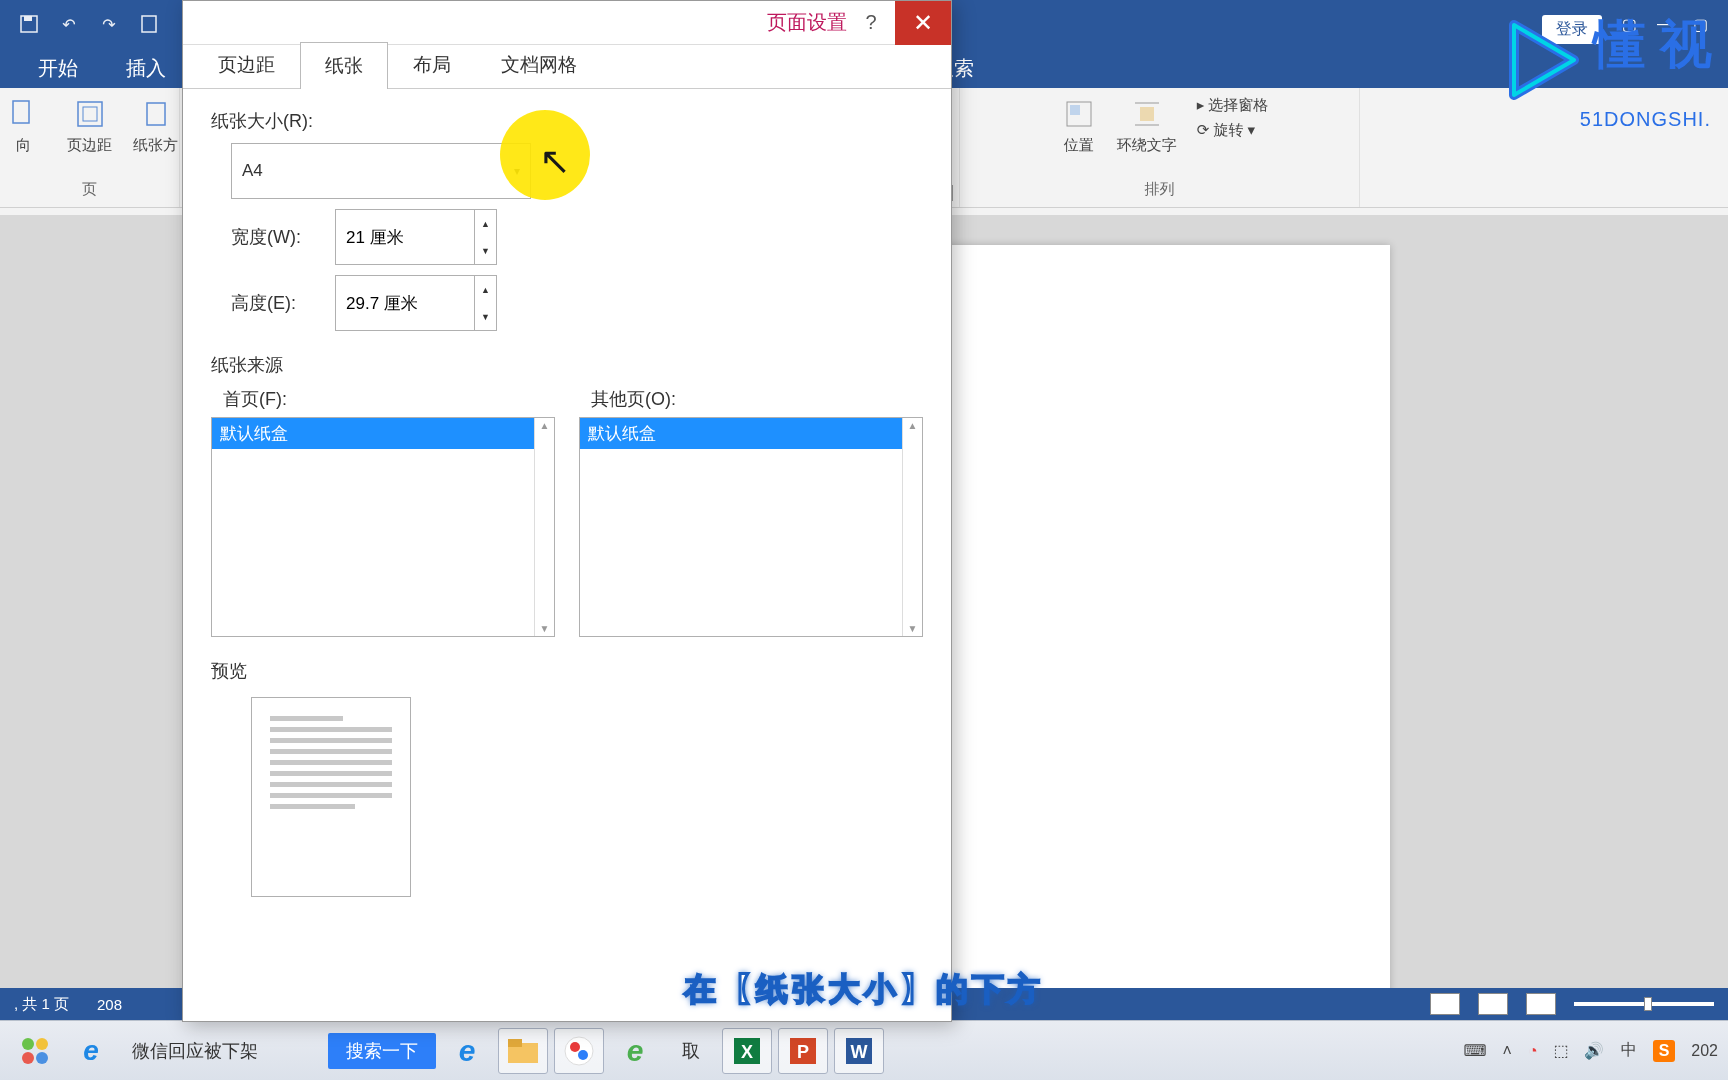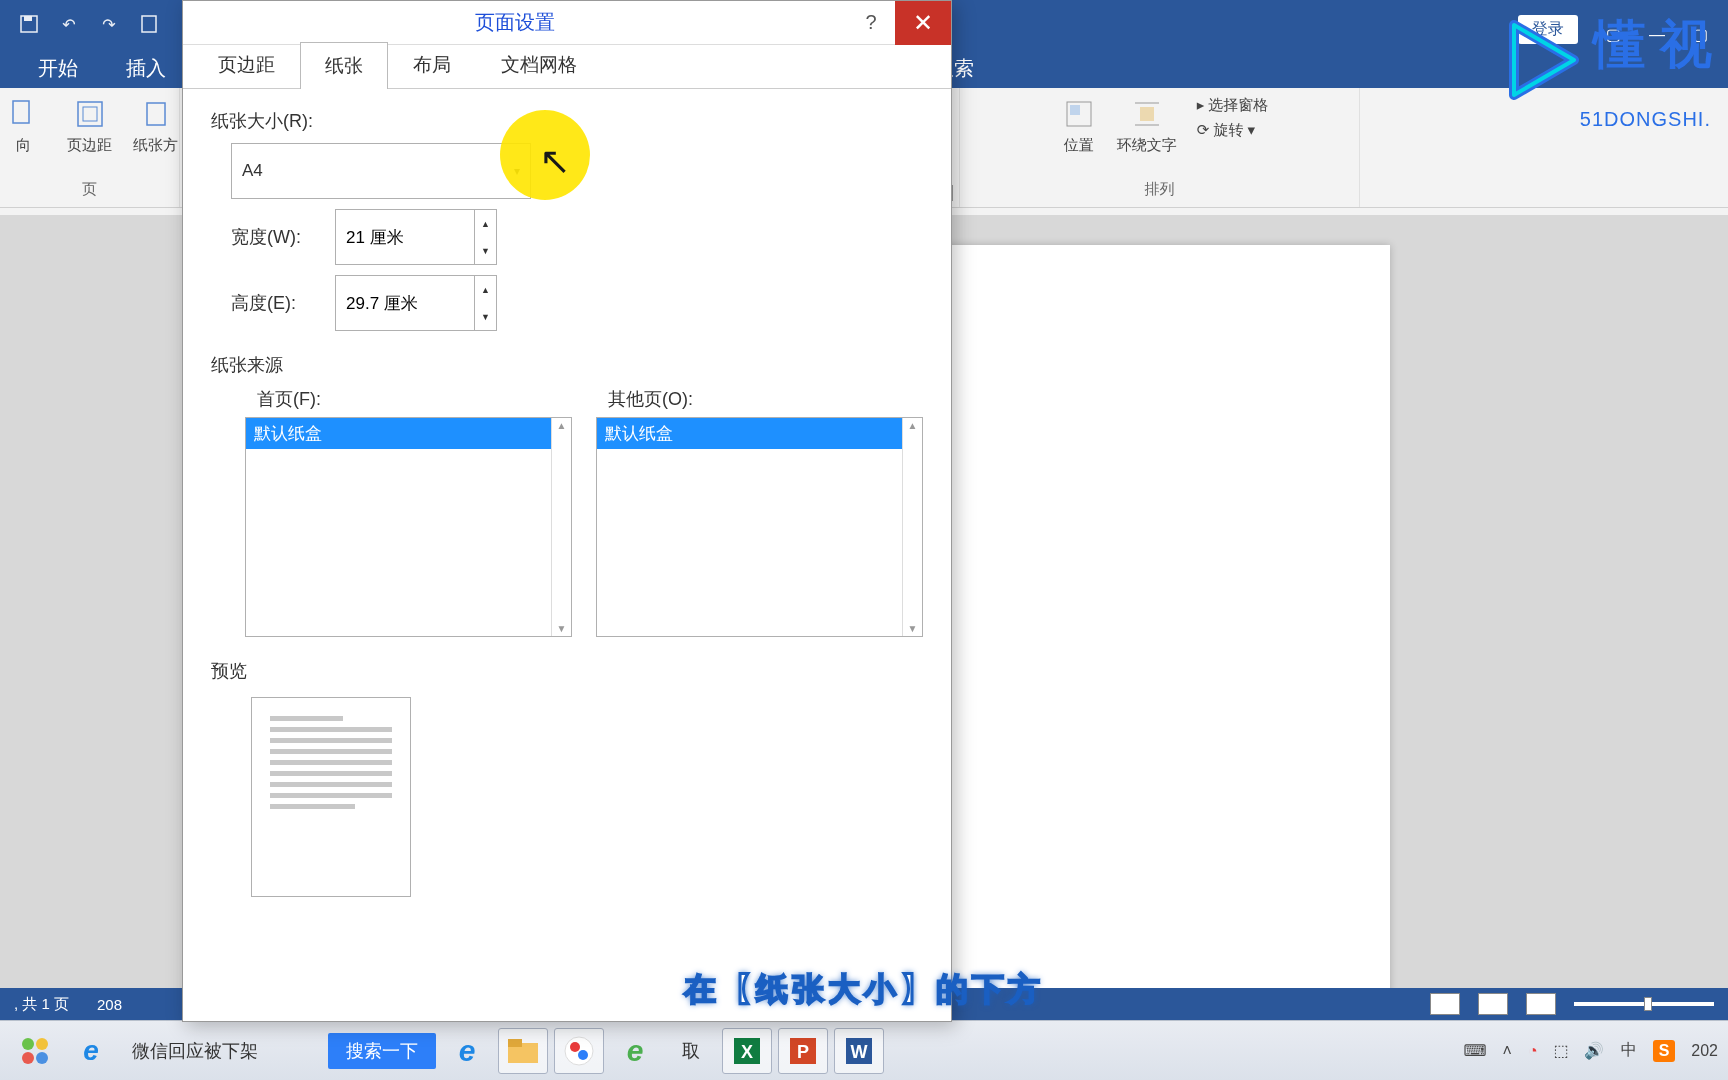--- a/index.html
+++ b/index.html
@@ -4,21 +4,21 @@
 <style>
 * { box-sizing: border-box; margin: 0; padding: 0; font-family: "Microsoft YaHei", sans-serif; }
 body { width: 1728px; height: 1080px; overflow: hidden; background: #fff; position: relative; }
 
 .word-app { position: absolute; inset: 0; background: #f3f3f3; }
 
 .titlebar { height: 48px; background: #2b579a; display: flex; align-items: center; padding: 0 10px; color: #fff; }
 .qat { display: flex; gap: 18px; align-items: center; padding-left: 8px; }
 .qat-icon { width: 22px; height: 22px; display: inline-flex; align-items: center; justify-content: center; opacity: .9; }
 .title-area { flex: 1; text-align: center; font-size: 18px; color: #fff; }
-.title-right { display: flex; gap: 28px; align-items: flex-end; padding-right: 10px; margin-top: 11px; }
+.title-right { display: flex; gap: 20px; align-items: flex-start; padding-right: 10px; margin-top: 11px; }
 
 .ribbon-tabs { height: 40px; background: #2b579a; display: flex; align-items: flex-end; padding-left: 28px; gap: 28px; color: #fff; font-size: 20px; }
 .ribbon-tab { padding: 6px 10px; cursor: pointer; }
 
 .ribbon { height: 120px; background: #f3f3f3; border-bottom: 1px solid #d0d0d0; display: flex; position: relative; }
 .ribbon-group { display: flex; flex-direction: column; align-items: center; padding: 8px 14px; border-right: 1px solid #e0e0e0; }
 .ribbon-group-row { display: flex; gap: 10px; align-items: flex-start; }
 .ribbon-btn { display: flex; flex-direction: column; align-items: center; gap: 4px; font-size: 15px; color: #444; min-width: 56px; }
 .ribbon-btn .icon-box { width: 36px; height: 36px; display: flex; align-items: center; justify-content: center; }
 .ribbon-group-label { font-size: 15px; color: #666; margin-top: auto; text-align: center; }
@@ -39,39 +39,39 @@
 
 .taskbar { position: absolute; left: 0; right: 0; bottom: 0; height: 60px; background: linear-gradient(#e9ecf2,#dbe1ea); border-top: 1px solid #b8c0cc; display: flex; align-items: center; padding: 0 10px; gap: 6px; }
 .task-item { height: 46px; min-width: 50px; display: flex; align-items: center; justify-content: center; border-radius: 3px; }
 .task-item.active { background: rgba(255,255,255,.6); border: 1px solid #aab3c4; }
 .search-pill { background: #2d7ff9; color: #fff; padding: 6px 18px; font-size: 18px; border-radius: 2px; }
 .tray { margin-left: auto; display: flex; gap: 16px; align-items: center; font-size: 16px; color: #444; }
 
 
 .dialog { position: absolute; left: 182px; top: 0; width: 770px; height: 1022px; background: #fff; border: 1px solid #999; box-shadow: 4px 4px 18px rgba(0,0,0,.25); z-index: 100; }
 .dlg-titlebar { height: 44px; display: flex; align-items: center; border-bottom: 1px solid #ddd; }
-.dlg-title { flex: 1; text-align: center; font-size: 20px; color: #1d4ed8; }
+.dlg-title { flex: 1; text-align: right; font-size: 20px; color: #be185d; }
 .dlg-help { width: 48px; text-align: center; color: #555; font-size: 20px; }
 .dlg-close { width: 56px; height: 44px; background: #c83228; color: #fff; display: flex; align-items: center; justify-content: center; font-size: 24px; }
 .dlg-tabs { display: flex; border-bottom: 1px solid #ccc; padding-left: 10px; height: 44px; align-items: flex-end; }
 .dlg-tab { padding: 10px 24px; font-size: 19px; color: #333; border: 1px solid transparent; border-bottom: none; cursor: pointer; }
 .dlg-tab.active { border-color: #bbb; background: #fff; position: relative; top: 1px; }
 .dlg-body { padding: 20px 28px; font-size: 18px; color: #333; }
 .dlg-label { margin-bottom: 10px; }
 .dlg-row { display: flex; align-items: center; gap: 14px; margin: 10px 0 10px 20px; }
 .dlg-row label { min-width: 90px; }
 .dlg-select, .dlg-input { height: 56px; border: 1px solid #b0b0b0; padding: 0 10px; font-size: 17px; }
 .dlg-select { width: 300px; display: flex; align-items: center; justify-content: space-between; }
 .dlg-select .caret { font-size: 12px; color: #555; }
 .dlg-input-wrap { display: flex; }
 .dlg-input { width: 140px; }
 .dlg-spin { width: 22px; display: flex; flex-direction: column; border: 1px solid #b0b0b0; border-left: none; }
 .dlg-spin span { flex: 1; display: flex; align-items: center; justify-content: center; font-size: 9px; cursor: pointer; }
 .dlg-section { margin-top: 22px; }
-.dlg-cols { display: flex; gap: 24px; margin-top: 10px; margin-left: 34px; }
+.dlg-cols { display: flex; gap: 24px; margin-top: 10px; }
 .dlg-col { flex: 1; }
 .listbox { border: 1px solid #b0b0b0; height: 220px; display: flex; }
 .listbox-inner { flex: 1; }
 .listbox-inner .lb-item { padding: 4px 8px; font-size: 17px; }
 .listbox-inner .lb-item.selected { background: #1e90ff; color: #fff; }
 .listbox-scroll { width: 20px; border-left: 1px solid #ddd; display: flex; flex-direction: column; justify-content: space-between; align-items: center; font-size: 10px; color: #999; padding: 2px 0; }
 .preview-box { width: 160px; height: 200px; border: 1px solid #b0b0b0; margin: 14px 0 0 40px; background: #fff; padding: 18px; }
 .preview-line { height: 5px; background: #c8c8c8; margin-bottom: 6px; }
 .dlg-footer { display: flex; align-items: center; gap: 14px; margin-top: 30px; }
 .dlg-footer .dlg-select { width: 180px; }

